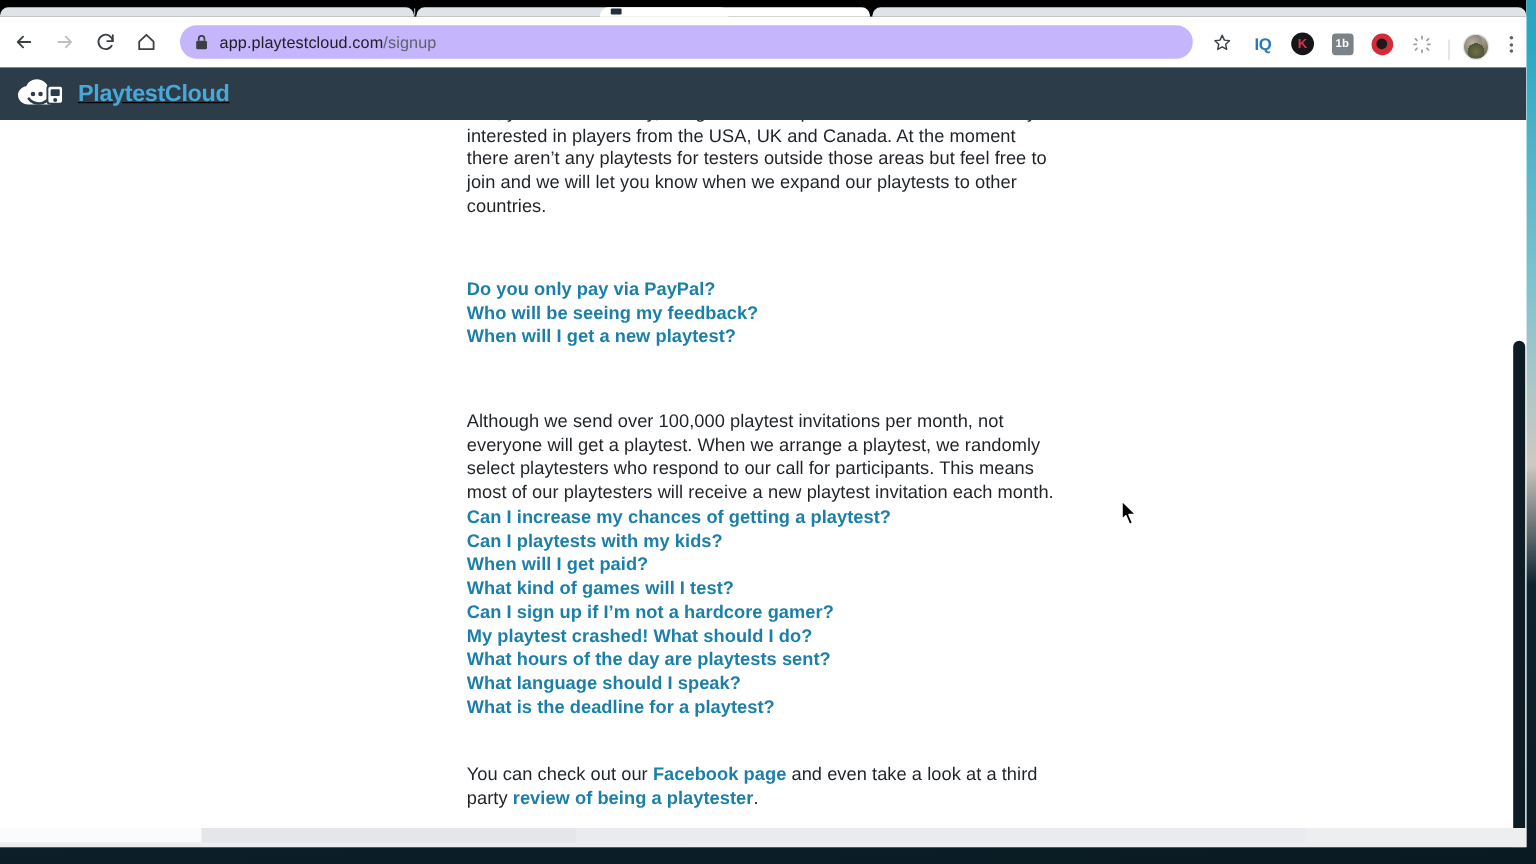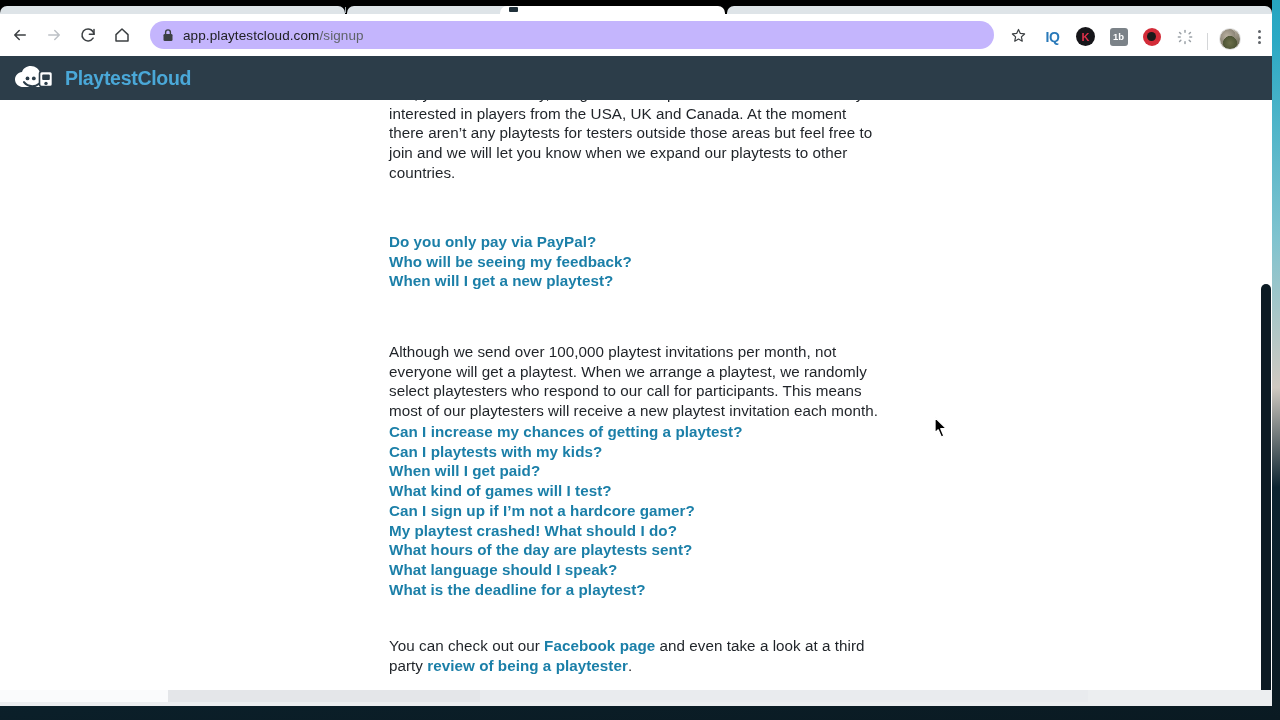--- a/index.html
+++ b/index.html
@@ -90,21 +90,21 @@
   
   #page-viewport {
     position:absolute; top:56px; left:0; width:1272px; height:650px;
     background:#ffffff; overflow:hidden;
   }
   #site-header {
     position:absolute; top:0; left:0; width:1272px; height:44px;
     background:#2c3d49; z-index:5;
     display:flex; align-items:center; padding-left:14px;
   }
-  #brand { display:flex; align-items:center; }
+  #brand { display:flex; align-items:center;text-decoration:underline; }
   #brand-name {
     color:#4aa8d8; font-size:19.5px; font-weight:bold;
     letter-spacing:-0.3px; margin-left:7px;
   }
   #content { position:absolute; top:0; left:0; width:1272px; }
   .col { position:absolute; left:389px; width:492px; }
   p.body-text {
     font-size:15.2px; line-height:19.7px; color:#1f2328;
     letter-spacing:0.05px;
   }

